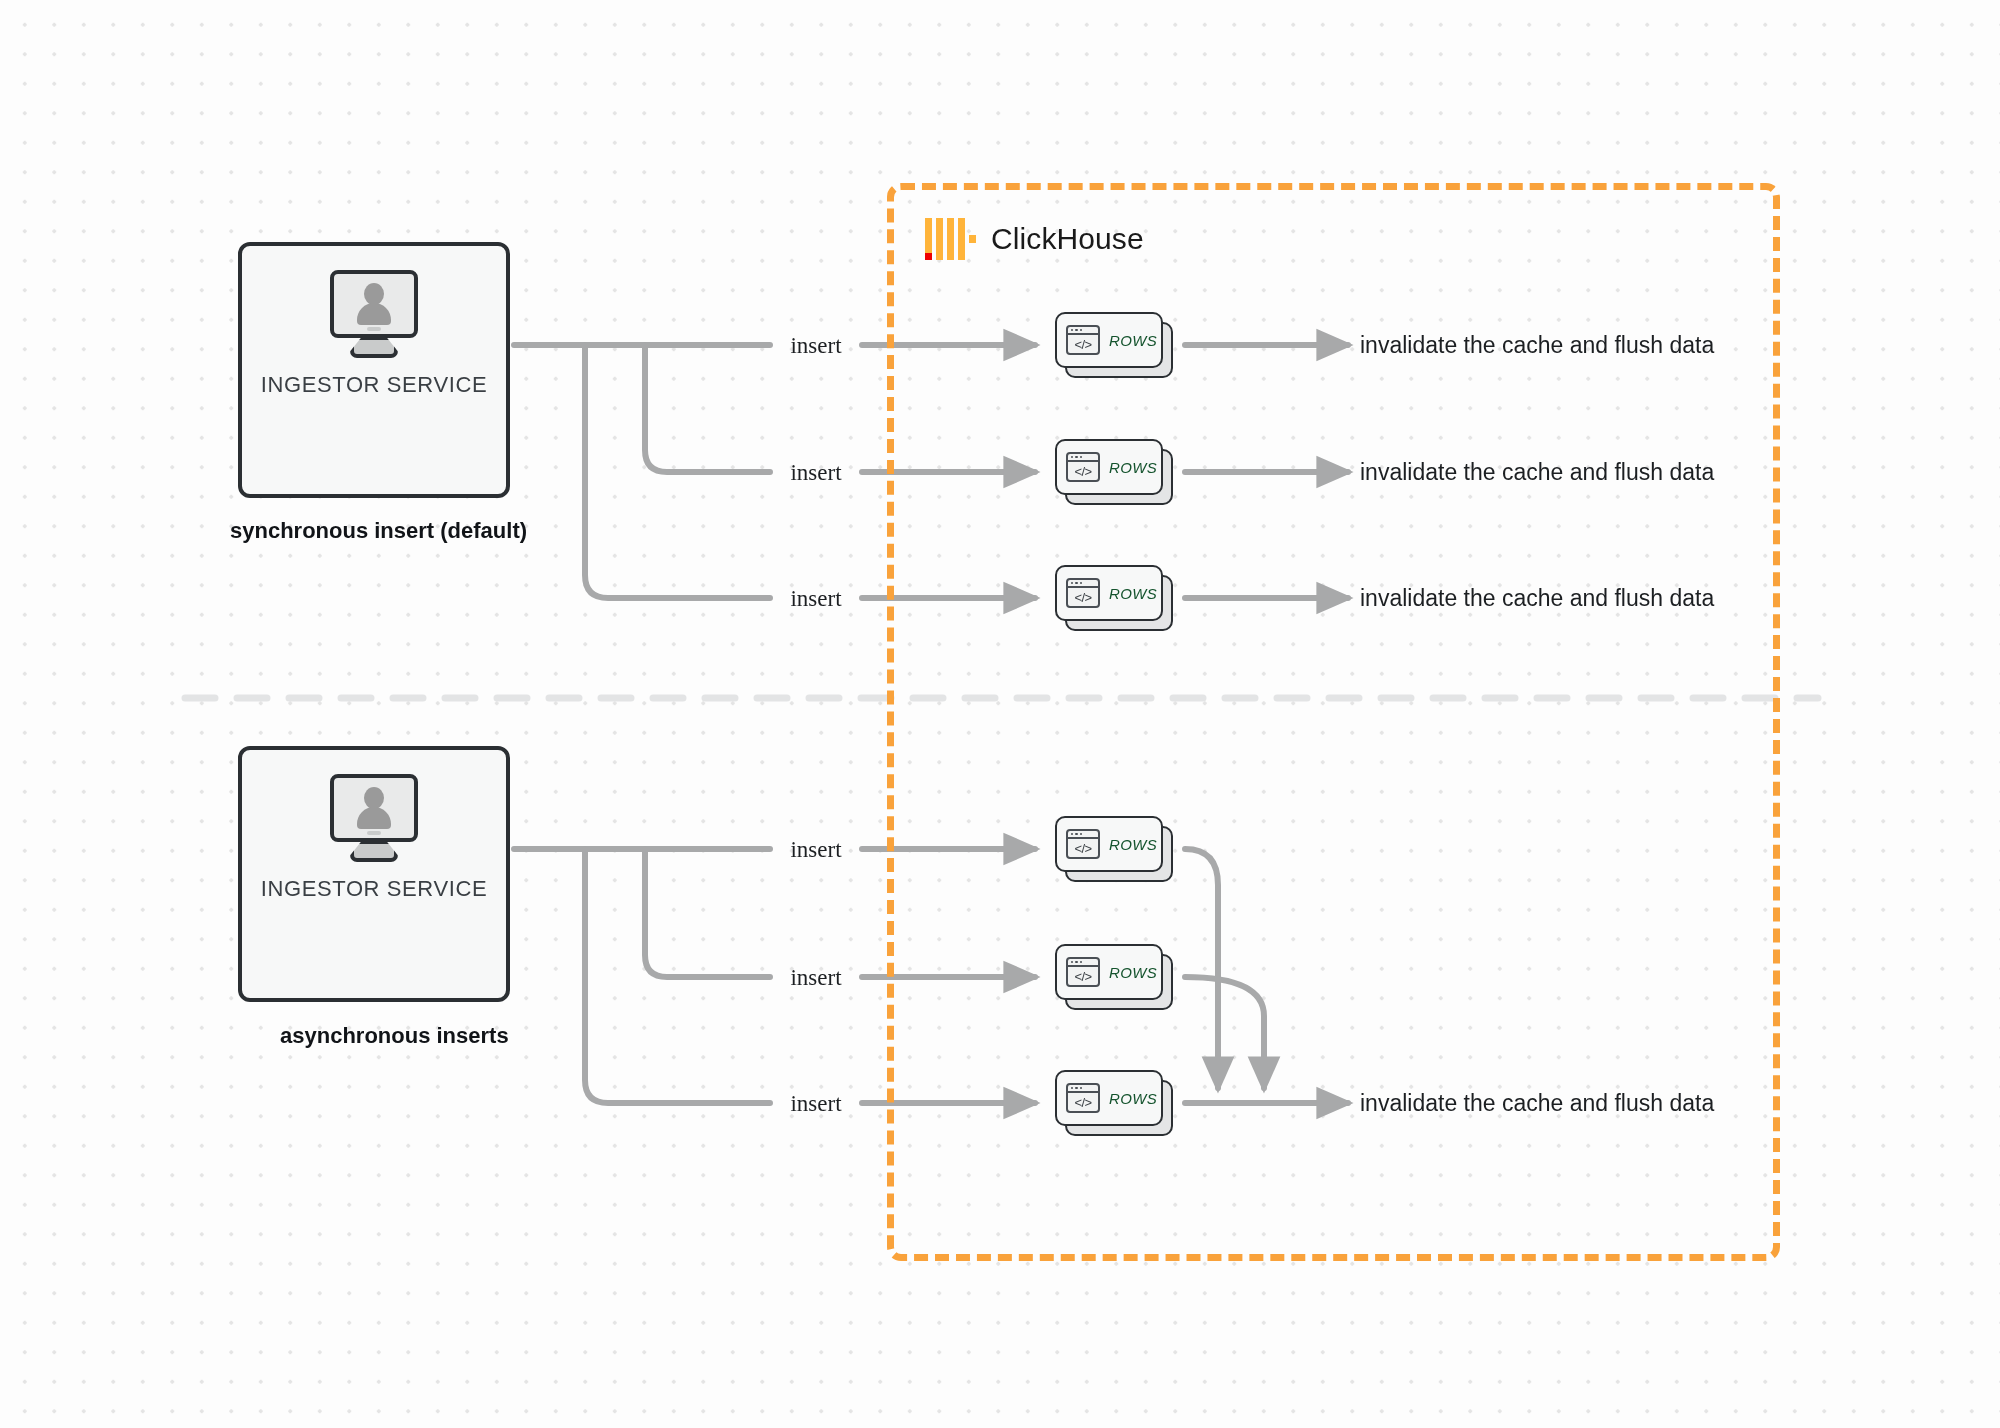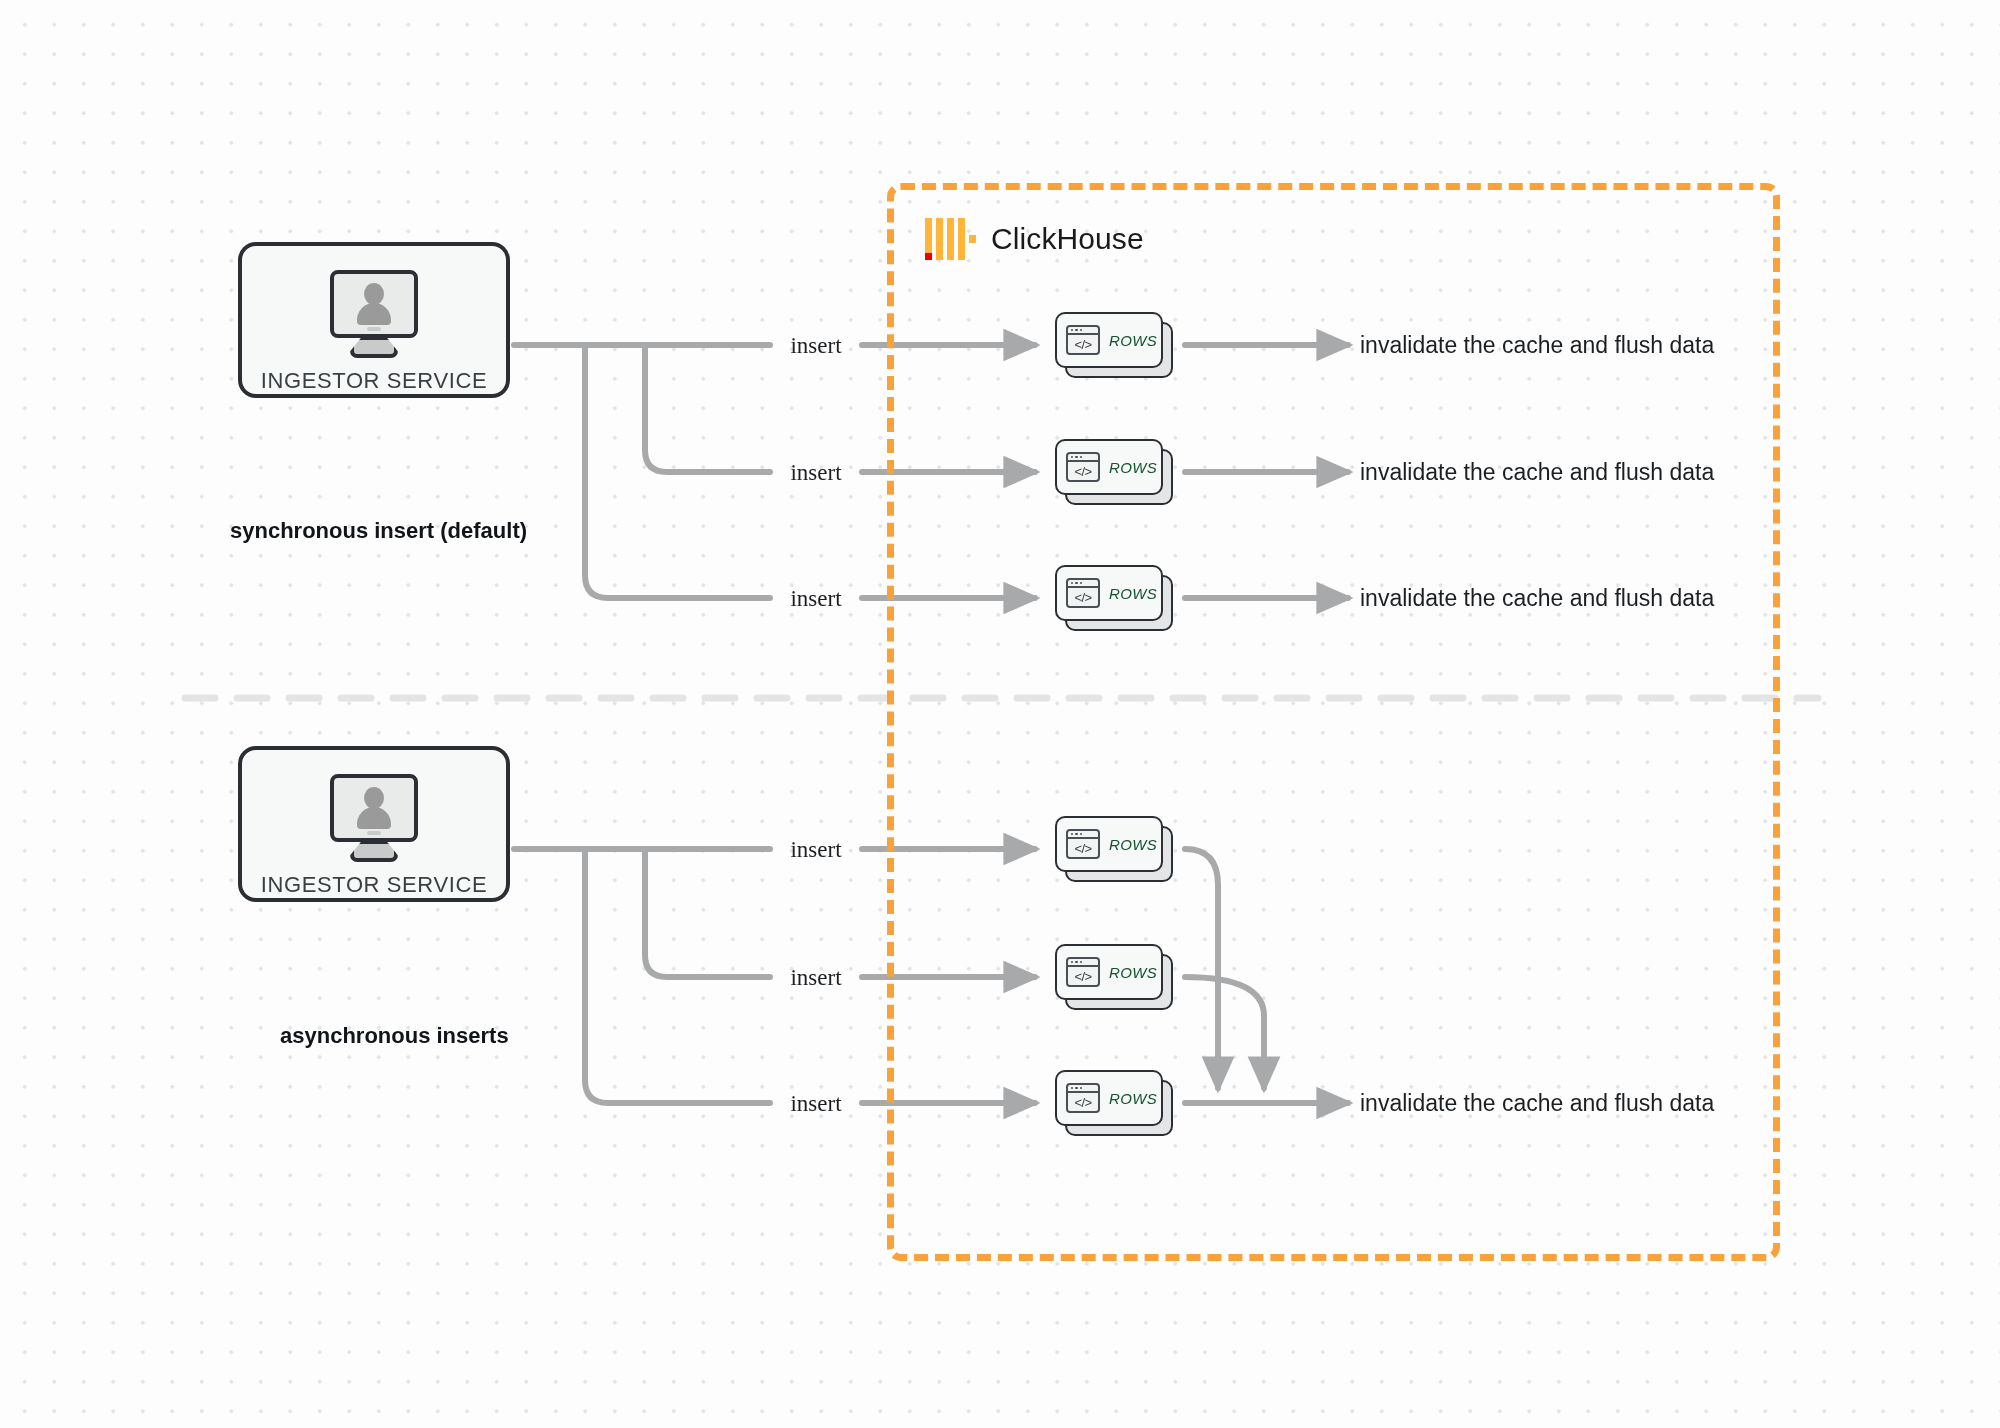--- a/index.html
+++ b/index.html
@@ -83,23 +83,23 @@
     font-size: 30px;
     color: #1a1a1a;
     letter-spacing: .1px;
     white-space: nowrap;
   }
 
   
   .ingestor {
     position: absolute;
     width: 272px;
-    height: 156px;
+    height: 256px;
     border: 4px solid #2b2f33;
-    border-radius: 18px;
+    border-radius: 12px;
     background: #f7f8f8;
     box-sizing: border-box;
     display: flex;
     flex-direction: column;
     align-items: center;
     justify-content: flex-start;
     padding-top: 24px;
   }
   .ingestor.sync  { left: 238px; top: 242px; }
   .ingestor.async { left: 238px; top: 746px; }

